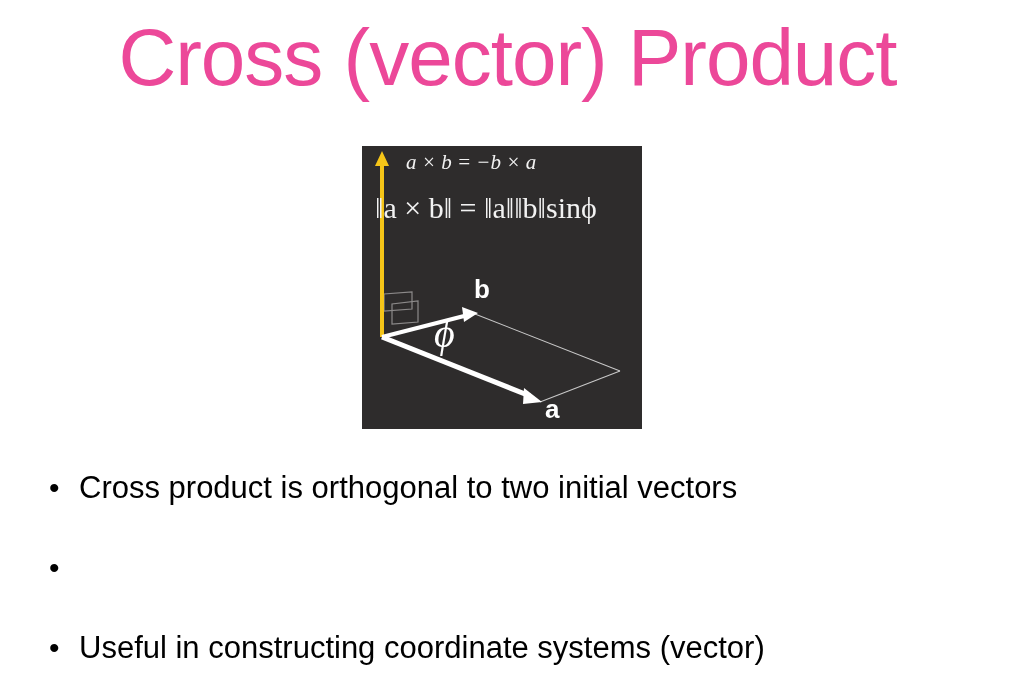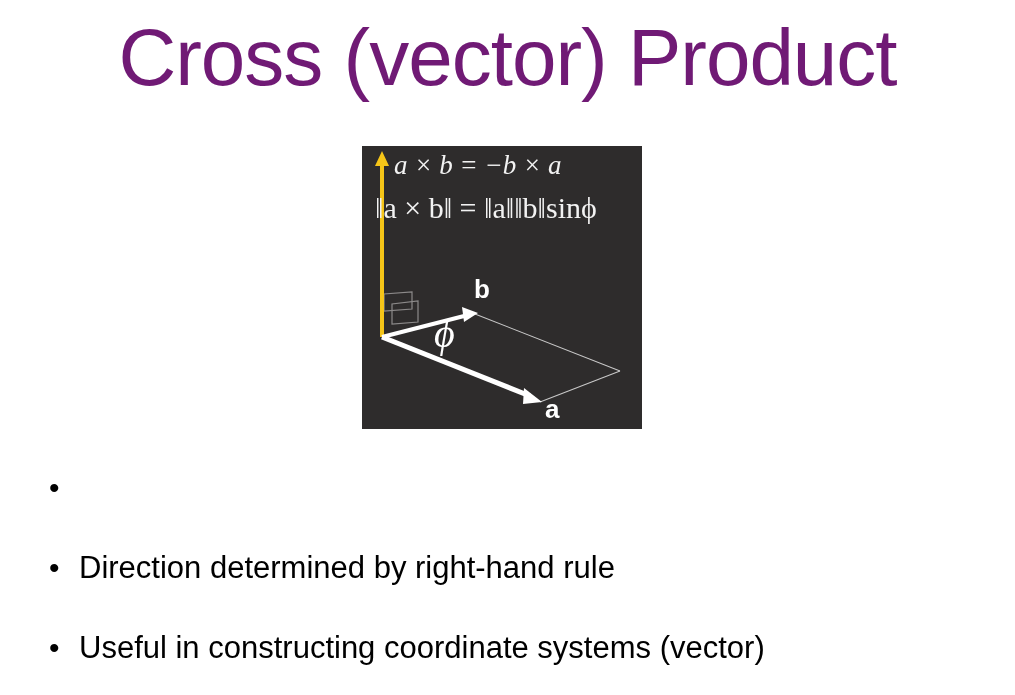--- a/index.html
+++ b/index.html
@@ -20,21 +20,21 @@
   #slide-title {
     position: absolute;
     left: 0;
     top: 18px;
     width: 1015px;
     text-align: center;
     font-family: "Liberation Sans", sans-serif;
     font-size: 80px;
     font-weight: 400;
     letter-spacing: -1px;
-    color: #701a75;
+    color: #ec4899;
     line-height: 1.0;
     white-space: nowrap;
   }
 
   
   #figure-panel {
     position: absolute;
     left: 362px;
     top: 146px;
     width: 280px;
@@ -50,23 +50,23 @@
     display: block;
   }
   .formula {
     position: absolute;
     color: #f2f2f2;
     font-family: "Liberation Serif", serif;
     white-space: nowrap;
     line-height: 1;
   }
   #formula-1 {
-    left: 32px;
+    left: 44px;
     top: 6px;
-    font-size: 27px;
+    font-size: 21px;
     font-style: italic;
   }
   #formula-2 {
     left: 13px;
     top: 47px;
     font-size: 30px;
   }
   .vec-label {
     position: absolute;
     color: #ffffff;
@@ -161,25 +161,25 @@
 
   <div class="vec-label" id="label-a">a</div>
 
   <div id="label-phi">ϕ</div>
 </div>
 
 <div id="bullet-list">
 
   <div class="bullet-row">
     <div class="bullet-dot">•</div>
+    <div class="bullet-text">Cross product is orthogonal to two initial vectors</div>
   </div>
 
   <div class="bullet-row">
     <div class="bullet-dot">•</div>
-    <div class="bullet-text">Direction determined by right-hand rule</div>
   </div>
 
   <div class="bullet-row">
     <div class="bullet-dot">•</div>
     <div class="bullet-text">Useful in constructing coordinate systems (vector)</div>
   </div>
 
 </div>
 
 </body></html>

